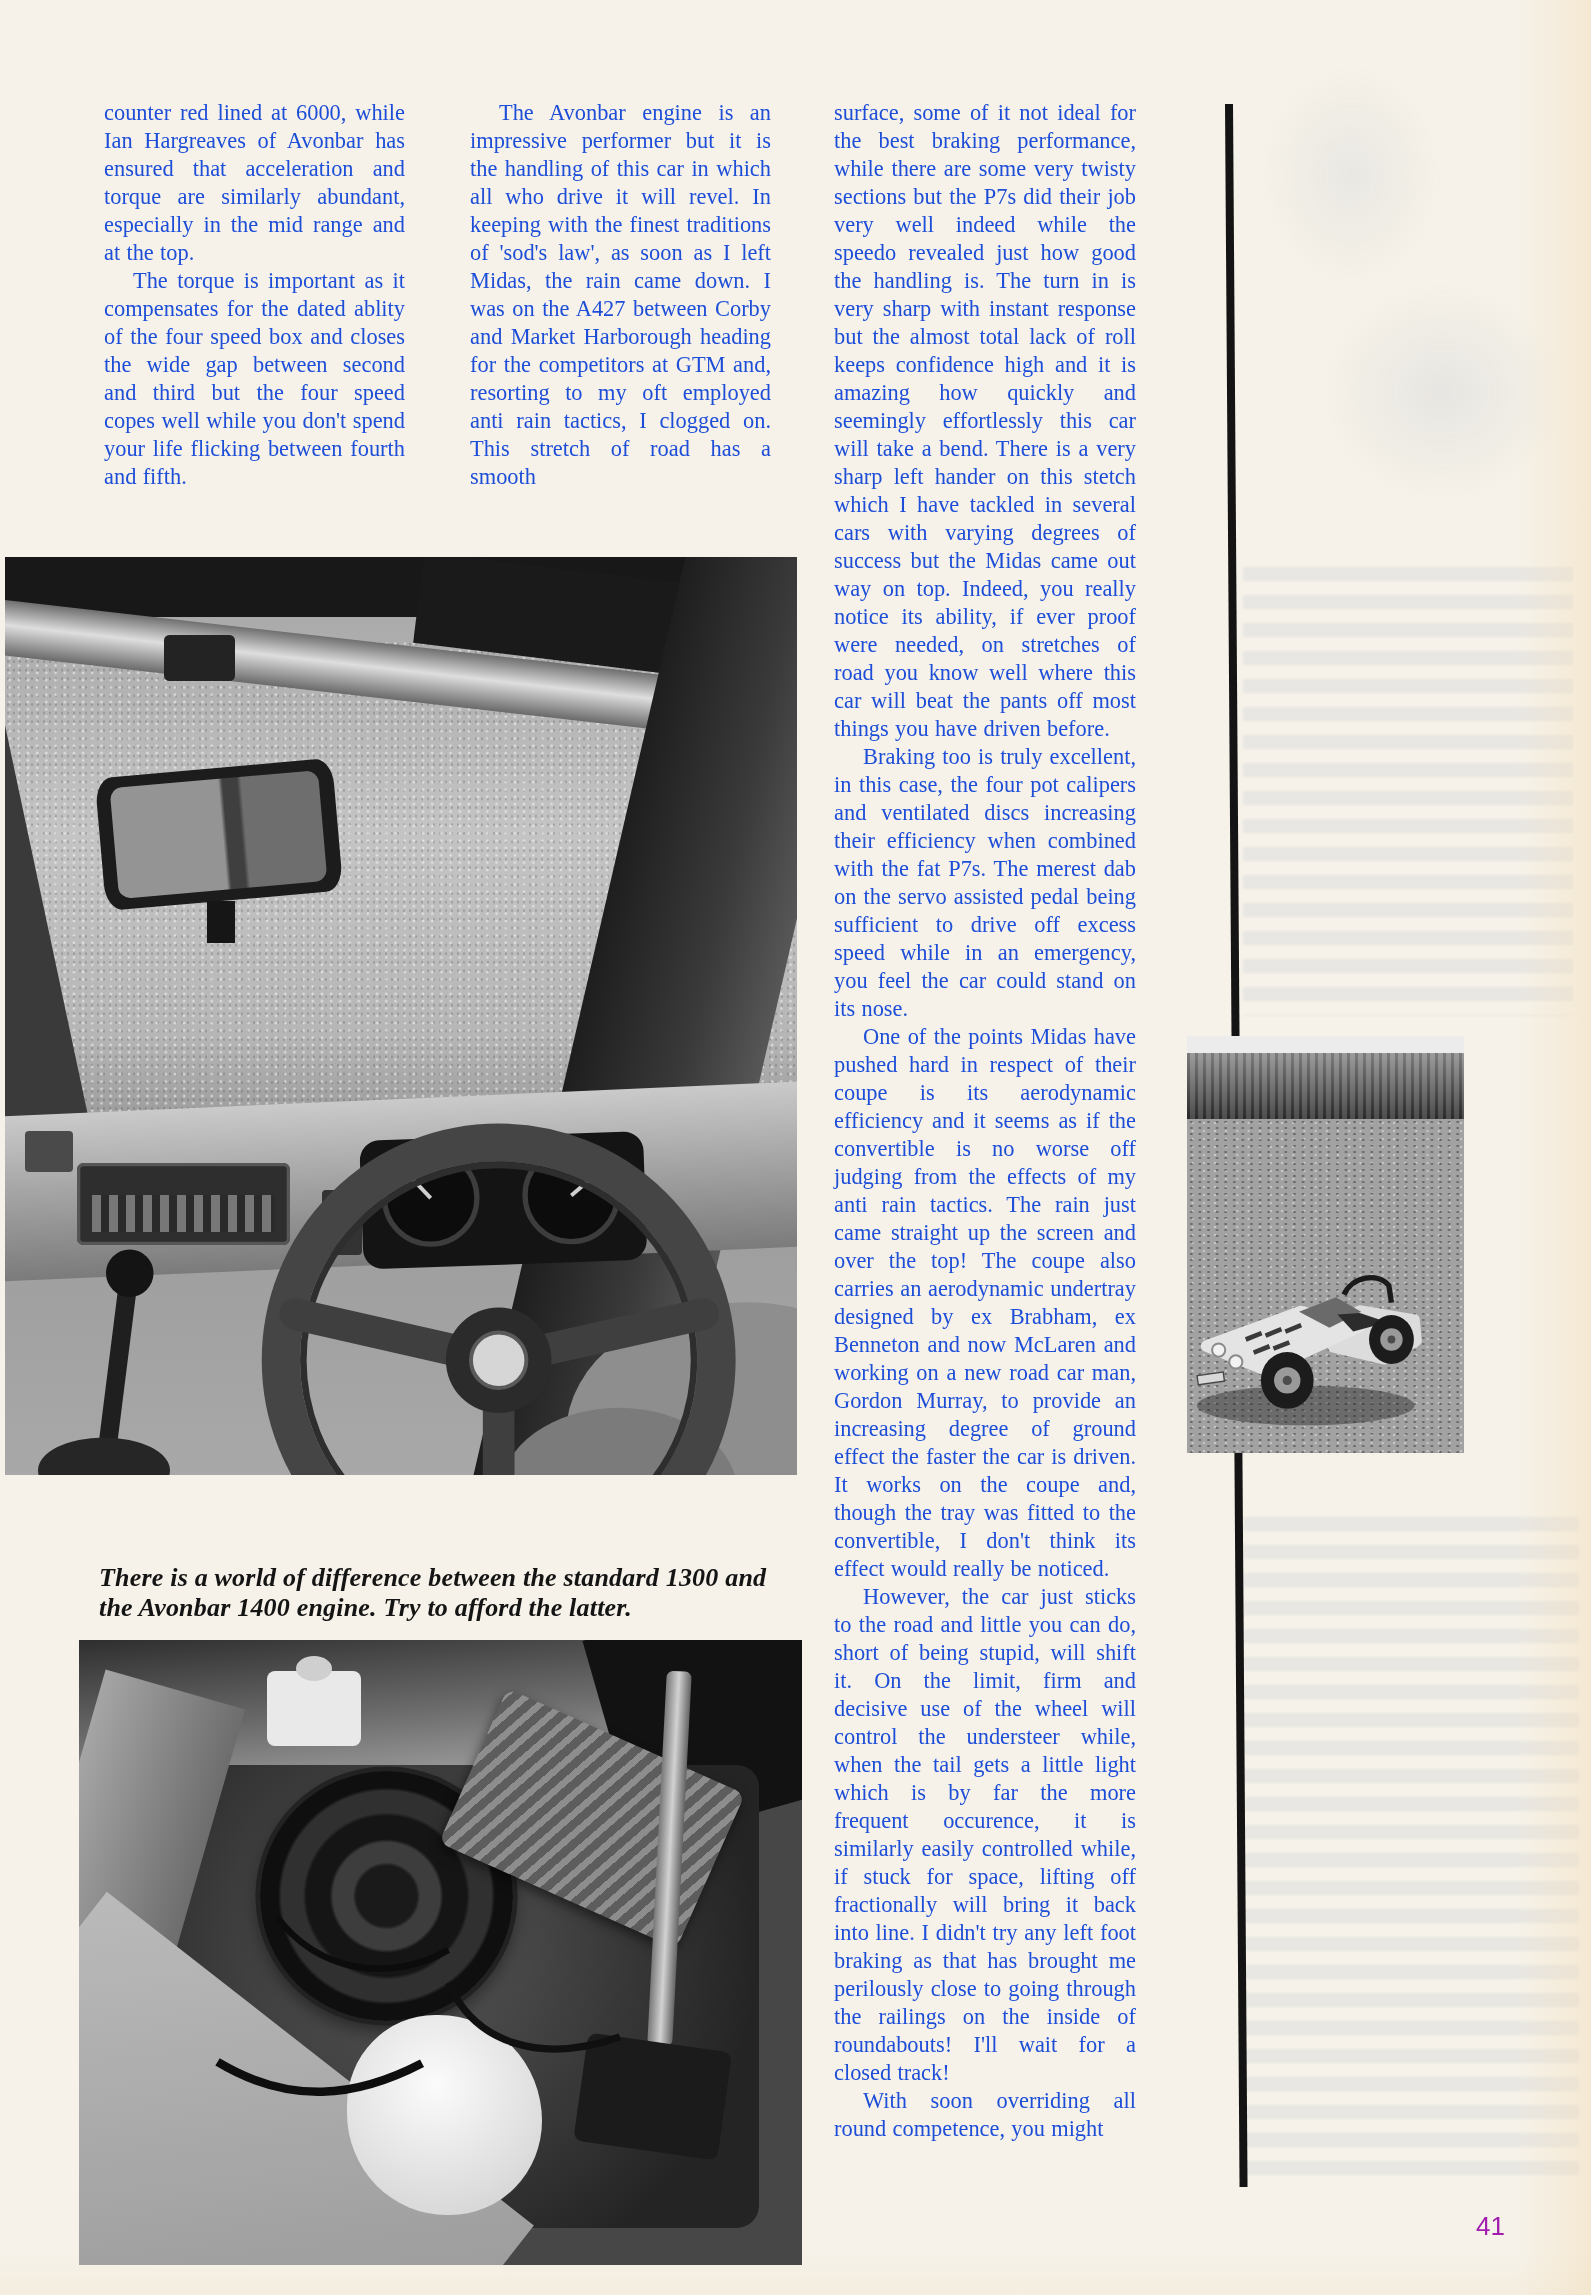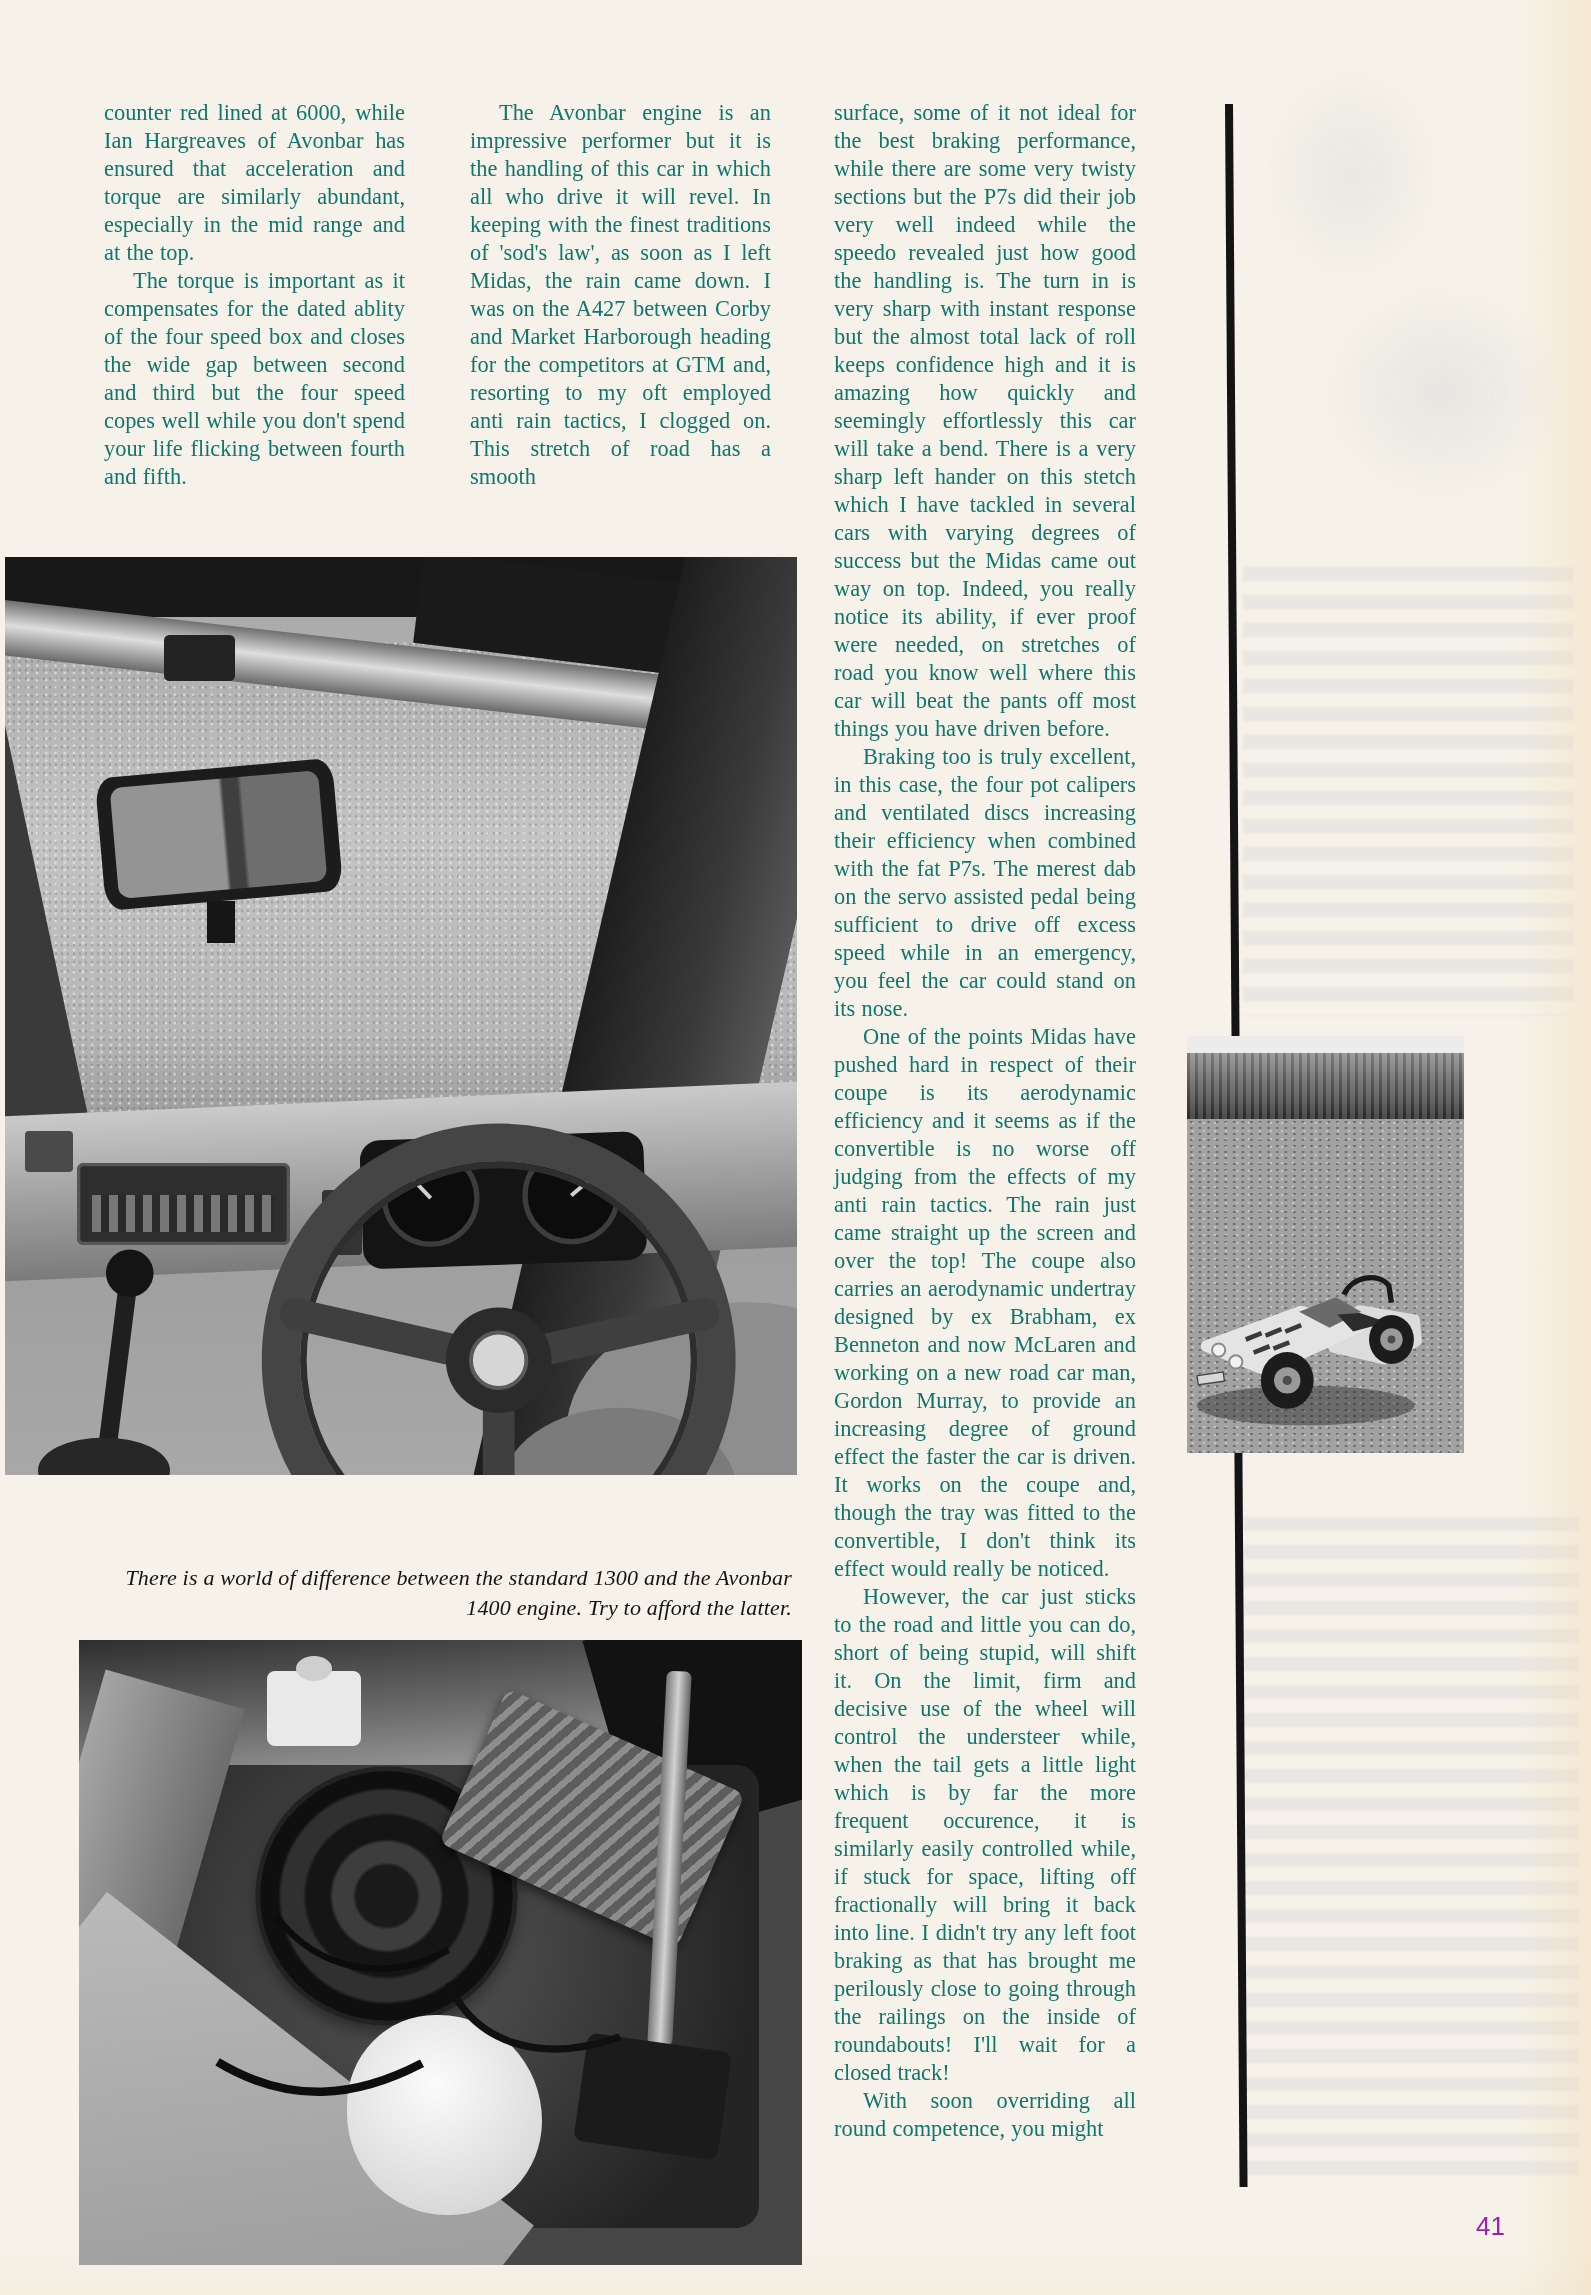--- a/index.html
+++ b/index.html
@@ -13,34 +13,34 @@
   
   .edge-tint-right{position:absolute;top:0;right:0;width:73px;height:100%;
     background:linear-gradient(90deg,rgba(242,222,188,0) 0%,rgba(242,220,182,.45) 100%);pointer-events:none;}
   .edge-tint-bottom{position:absolute;left:0;bottom:0;width:100%;height:46px;
     background:linear-gradient(180deg,rgba(242,222,188,0),rgba(240,224,196,.25));pointer-events:none;}
 
   
   .text-col{
     position:absolute;top:99px;width:301px;
     font-size:22.4px;line-height:28px;text-align:justify;
-    color:#0f766e;word-spacing:0.7px;
+    color:#1d4ed8;word-spacing:0.7px;
   }
   .text-col p{margin:0;}
   .text-col p + p{text-indent:29px;}
   .col1{left:104px;}
   .col2{left:470px;}
   .col2 p:first-child{text-indent:29px;}
   .col3{left:834px;width:302px;}
 
   
   .caption{
     position:absolute;left:99px;top:1563px;width:693px;
-    font-style:italic;font-weight:normal;font-size:22px;line-height:30px;
-    text-align:right;color:#141414;letter-spacing:0.2px;
+    font-style:italic;font-weight:bold;font-size:26px;line-height:30px;
+    text-align:left;color:#141414;letter-spacing:0.2px;
   }
 
   
   .page-number{
     position:absolute;left:1476px;top:2211px;
     font-family:"Liberation Sans", sans-serif;
     font-size:26px;color:#a21caf;
   }
 
   

